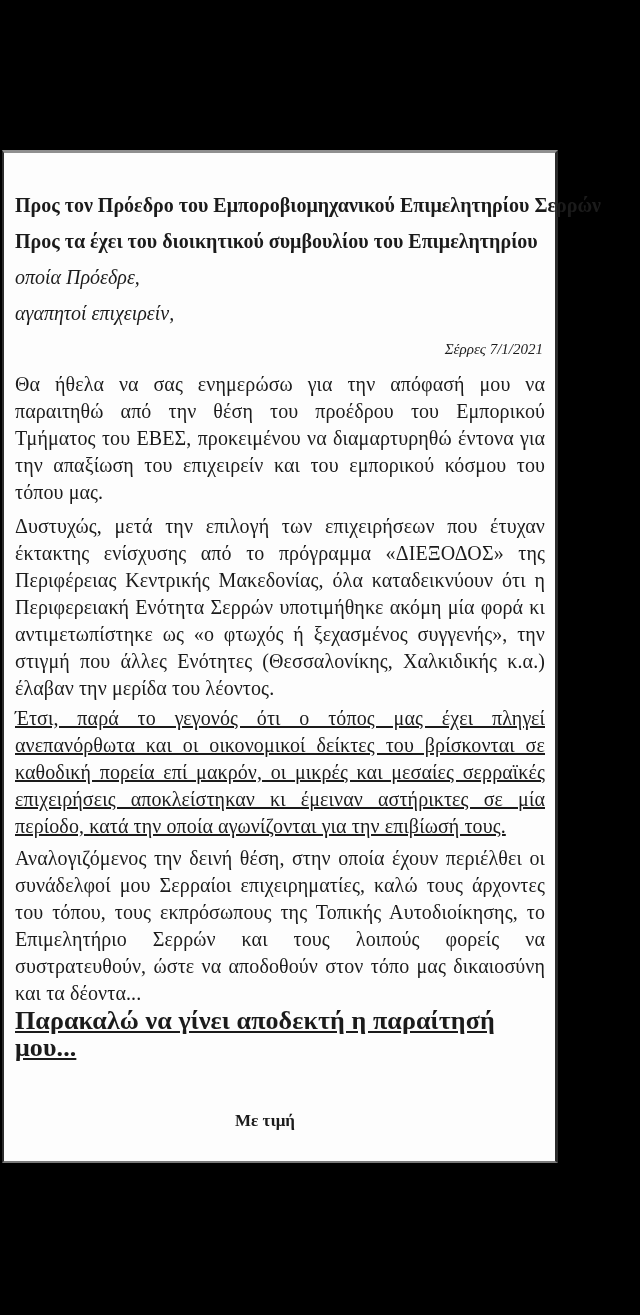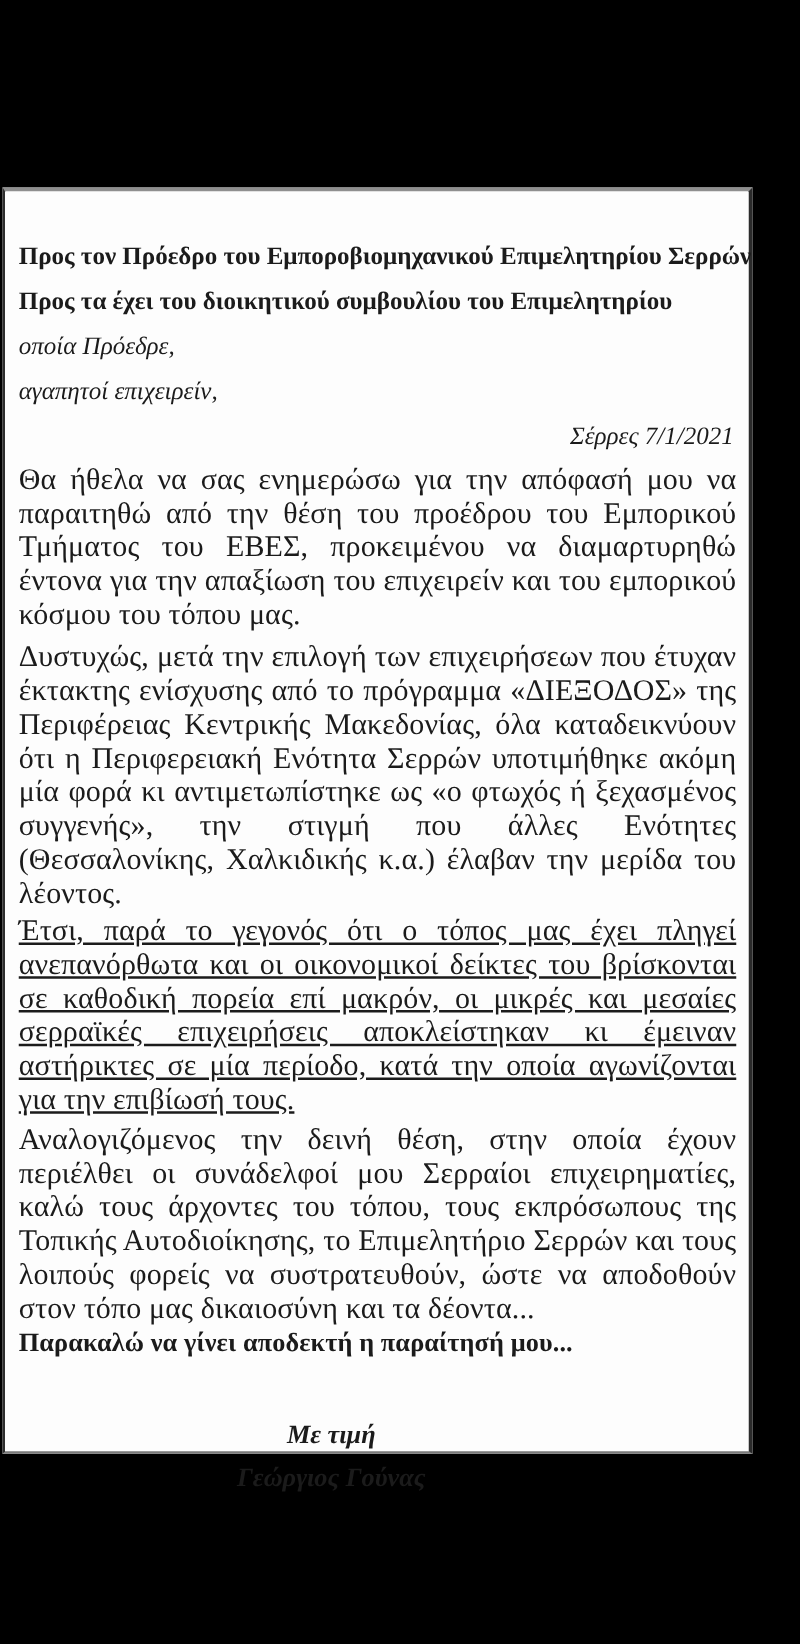--- a/index.html
+++ b/index.html
@@ -17,72 +17,72 @@
   }
   .viewer {
     position: absolute;
     inset: 0;
     background: #000000;
   }
   .page {
     position: absolute;
     left: 2px;
     top: 150px;
-    width: 600px;
+    width: 556px;
     height: 1013px;
     box-sizing: border-box;
     background: #fdfdfd;
     border-left: 2px solid #2d2d2d;
     border-right: 3px solid #2b2b2b;
     border-top: 3px solid #8f8f8f;
     border-bottom: 2px solid #7a7a7a;
     padding: 34px 10px 0 11px;
     color: #1b1b1b;
   }
   .page p { margin: 0; }
   .hdr {
     font-size: 20px;
     line-height: 36px;
     white-space: nowrap;
   }
   .bold { font-weight: bold; }
   .italic { font-style: italic; }
   .date {
-    font-size: 20px;
+    font-size: 15px;
     line-height: 36px;
     text-align: right;
     padding-right: 2px;
     font-style: italic;
   }
   .body {
-    font-size: 24px;
+    font-size: 20px;
     line-height: 27px;
     text-align: justify;
     letter-spacing: 0.1px;
   }
   .p1 { margin-top: 4px !important; }
   .p2 { margin-top: 7px !important; }
   .p3 { margin-top: 3px !important; text-decoration: underline; }
   .p4 { margin-top: 5px !important; }
   .closing {
     margin-top: 0 !important;
-    font-size: 21px;
+    font-size: 26px;
     line-height: 27px;
     text-align: left;
+    text-decoration: underline;
   }
   .sig {
     margin-top: 42px;
     width: 500px;
     text-align: center;
   }
   .sig p {
-    font-size: 21px;
+    font-size: 17px;
     line-height: 35px;
     font-weight: bold;
-    font-style: italic;
   }
 </style>
 </head>
 <body>
 
 <div class="viewer">
   <div class="page">
 
     <p class="hdr bold">Προς τον Πρόεδρο του Εμποροβιομηχανικού Επιμελητηρίου Σερρών</p>
 
@@ -100,17 +100,16 @@
     <p class="body p2">Δυστυχώς, μετά την επιλογή των επιχειρήσεων που έτυχαν έκτακτης ενίσχυσης από το πρόγραμμα «ΔΙΕΞΟΔΟΣ» της Περιφέρειας Κεντρικής Μακεδονίας, όλα καταδεικνύουν ότι η Περιφερειακή Ενότητα Σερρών υποτιμήθηκε ακόμη μία φορά κι αντιμετωπίστηκε ως «ο φτωχός ή ξεχασμένος συγγενής», την στιγμή που άλλες Ενότητες (Θεσσαλονίκης, Χαλκιδικής κ.α.) έλαβαν την μερίδα του λέοντος.</p>
 
     <p class="body p3">Έτσι, παρά το γεγονός ότι ο τόπος μας έχει πληγεί ανεπανόρθωτα και οι οικονομικοί δείκτες του βρίσκονται σε καθοδική πορεία επί μακρόν, οι μικρές και μεσαίες σερραϊκές επιχειρήσεις αποκλείστηκαν κι έμειναν αστήρικτες σε μία περίοδο, κατά την οποία αγωνίζονται για την επιβίωσή τους.</p>
 
     <p class="body p4">Αναλογιζόμενος την δεινή θέση, στην οποία έχουν περιέλθει οι συνάδελφοί μου Σερραίοι επιχειρηματίες, καλώ τους άρχοντες του τόπου, τους εκπρόσωπους της Τοπικής Αυτοδιοίκησης,  το Επιμελητήριο Σερρών και τους λοιπούς φορείς να συστρατευθούν, ώστε να αποδοθούν στον τόπο μας δικαιοσύνη και τα δέοντα...</p>
 
     <p class="body bold closing">Παρακαλώ να γίνει αποδεκτή η παραίτησή μου...</p>
 
     <div class="sig">
       <p>Με τιμή</p>
-      <p>Γεώργιος Γούνας</p>
     </div>
 
   </div>
 </div>
 
 </body></html>

